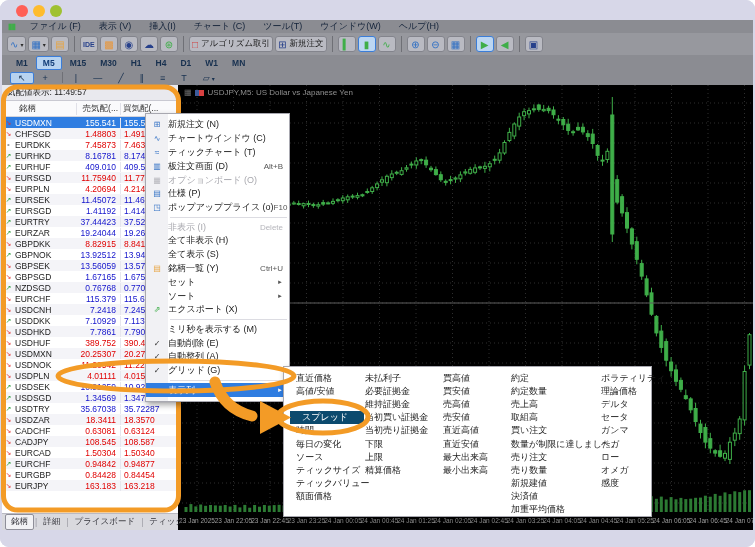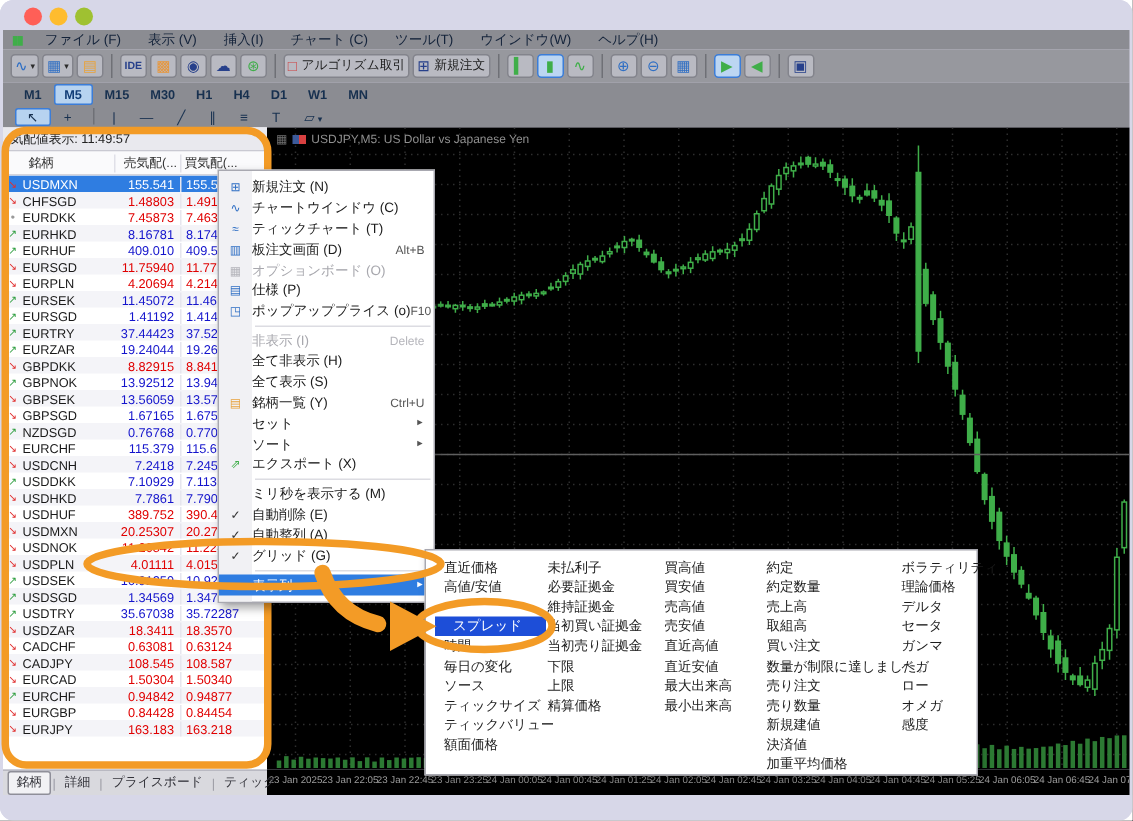--- a/index.html
+++ b/index.html
@@ -83,21 +83,21 @@
   .mi-right{font-size:8px;color:#555;padding-right:6px;z-index:1;}
   .menu-item.disabled .mi-right{color:#b5b5bb;}
   .menu-item.highlighted .mi-right{color:#fff;}
   .mi-arrow{font-size:6px;}
   .menu-sep{height:1px;background:#dcdce2;margin:2.3px 2px 2.3px 24px;}
   
   #columns-submenu{position:absolute;left:283px;top:366px;width:369px;height:151px;background:#ffffff;z-index:11;
                    border:1px solid #a8a8b0;box-shadow:2px 3px 6px rgba(0,0,0,.35);box-sizing:border-box;}
   .sub-col{position:absolute;top:5px;}
   .sub-item{height:13.1px;font-size:9px;color:#1c1c1c;white-space:nowrap;display:flex;align-items:center;padding:0 6px;}
-  .sub-item.highlighted{background:#1d4ed8;color:#fff;width:56px;padding-left:12px;}
+  .sub-item.highlighted{background:#0c4a6e;color:#fff;width:56px;padding-left:12px;}
   
   #ring-overlay{position:absolute;left:0;top:0;z-index:5;pointer-events:none;}
   #anno-overlay{position:absolute;left:0;top:0;z-index:20;pointer-events:none;}
 </style>
 </head>
 <body>
 
 <div id="app">
   <div id="titlebar">
     <div class="tl" style="left:16px;background:#ff5f57;"></div>

